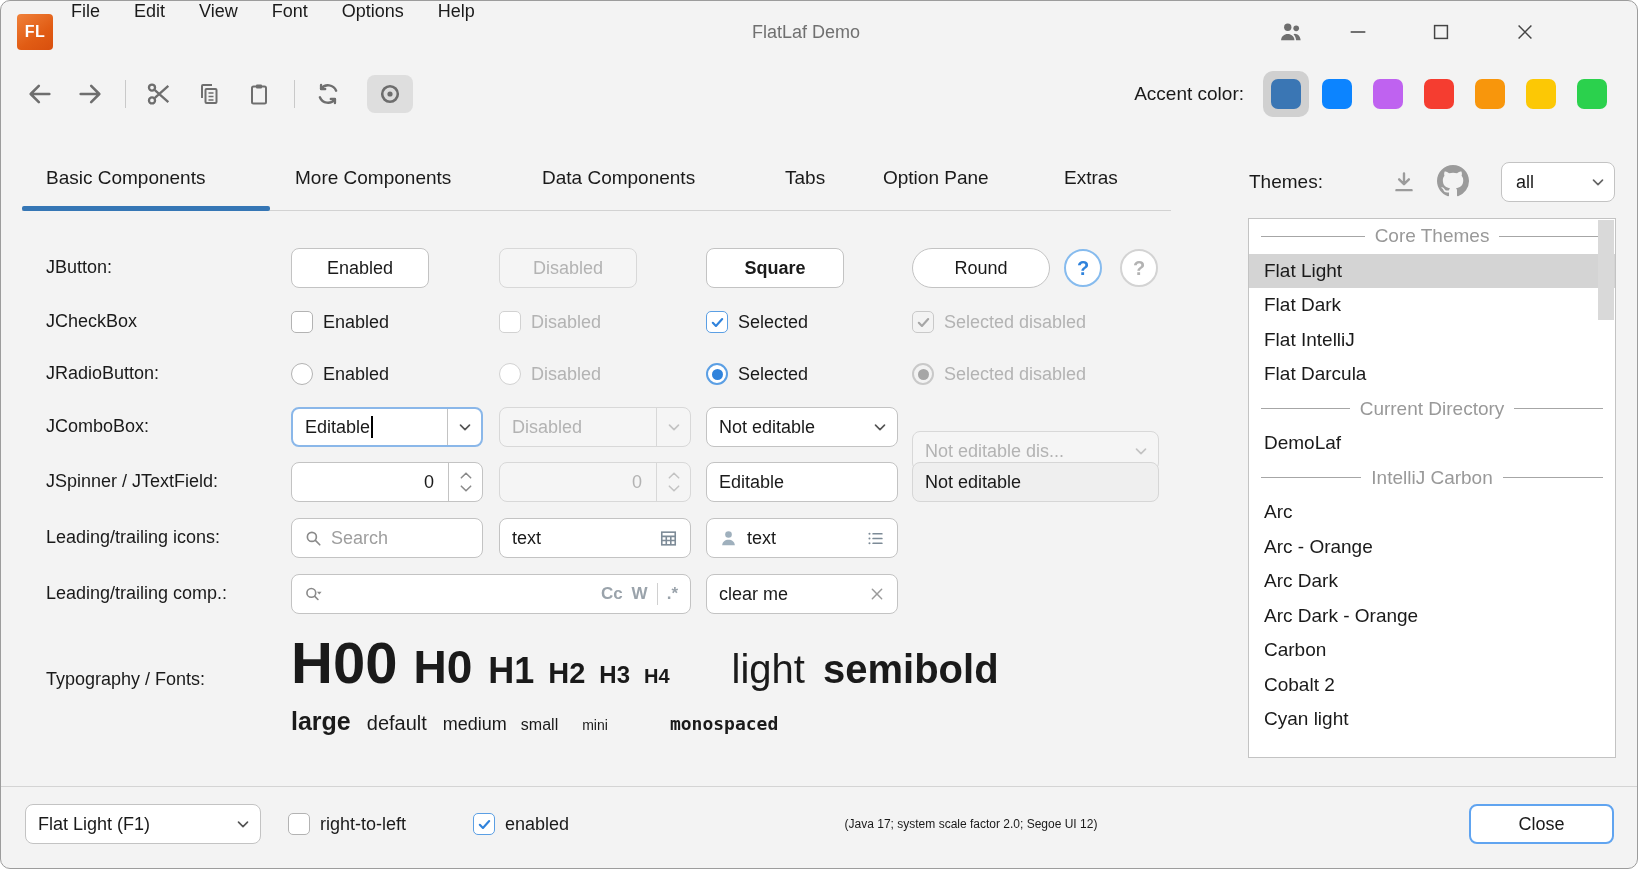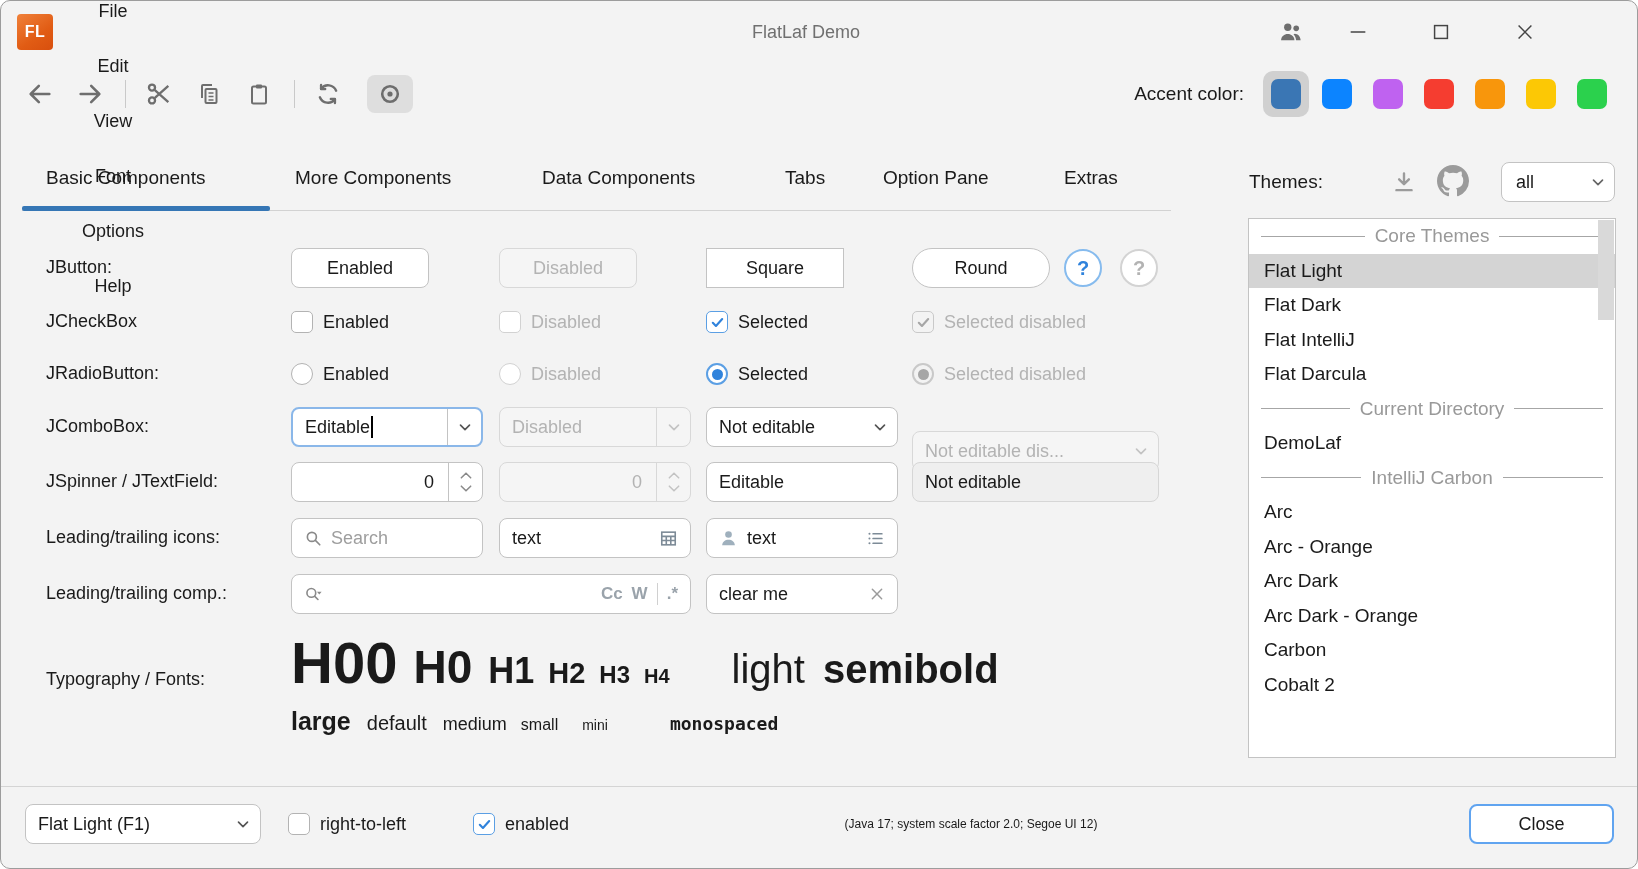--- a/index.html
+++ b/index.html
@@ -7,21 +7,21 @@
   .window{
     position:relative;width:1638px;height:869px;margin:0 auto;
     background:#f3f3f3;border:1px solid #9c9c9c;border-radius:10px;overflow:hidden;
     font-family:"Liberation Sans",sans-serif;color:#1a1a1a;
   }
   svg{display:block;}
   
   .logo{position:absolute;left:16px;top:13px;width:36px;height:36px;border-radius:4px;
     background:linear-gradient(145deg,#f0813a 0%,#e15c14 60%,#d84f0e 100%);
     display:flex;align-items:center;justify-content:center;color:#fff;font-weight:bold;font-size:16px;letter-spacing:.5px;}
-  .menu{position:absolute;left:81px;top:0;height:62px;display:flex;align-items:center;gap:34px;font-size:18px;flex-direction:column;}
+  .menu{position:absolute;left:70px;top:0;height:62px;display:flex;align-items:flex-start;gap:34px;font-size:18px;}
   .menu-item{cursor:default;}
   .wtitle{position:absolute;left:700px;width:210px;top:0;height:62px;line-height:62px;text-align:center;color:#707070;font-size:18px;}
   .caption-btn{position:absolute;top:0;width:48px;height:62px;display:flex;align-items:center;justify-content:center;color:#444;}
   .users-btn{left:1266px;color:#6e6e6e;}
   .min-btn{left:1333px;}
   .max-btn{left:1416px;}
   .x-btn{left:1500px;}
   
   .toolbar{position:absolute;left:24px;top:62px;height:62px;display:flex;align-items:center;color:#6e6e6e;}
   .tbtn{width:30px;height:30px;display:flex;align-items:center;justify-content:center;margin-right:20px;}
@@ -47,21 +47,21 @@
   .titem{height:34.5px;line-height:34.5px;padding-left:15px;white-space:nowrap;}
   .titem.selected{background:#d4d4d4;}
   .tsep2{height:34.5px;display:flex;align-items:center;gap:10px;color:#999;padding:0 12px;}
   .tsep2 .line{flex:1;height:1px;background:#a6a6a6;}
   .scroll-thumb{position:absolute;left:1597px;top:219px;width:16px;height:100px;background:#d9d9d9;}
   
   .rowlabel{position:absolute;left:45px;font-size:18px;white-space:nowrap;}
   .btn{position:absolute;height:40px;border:1px solid #c3c3c3;background:#fff;border-radius:8px;
     font-size:18px;display:flex;align-items:center;justify-content:center;}
   .btn.disabled{background:#f5f5f5;border-color:#d8d8d8;color:#b3b3b3;}
-  .btn.square{border-radius:0;}
+  .btn.square{border-radius:8px;font-weight:bold;}
   .btn.round{border-radius:20px;}
   .help-btn{position:absolute;width:38px;height:38px;border-radius:50%;background:#fff;border:2px solid #86bbee;color:#3083dc;
     font-weight:bold;font-size:20px;display:flex;align-items:center;justify-content:center;}
   .help-btn.disabled{border-color:#d3d3d3;color:#b3b3b3;}
   .cb{position:absolute;display:flex;align-items:center;gap:10px;font-size:18px;height:22px;}
   .cb .box{width:22px;height:22px;border:1.5px solid #b3b3b3;border-radius:5px;background:#fff;display:flex;align-items:center;justify-content:center;}
   .cb.checked .box{border-color:#5b9fe4;color:#3083dc;}
   .cb.disabled{color:#b3b3b3;}
   .cb.disabled .box{border-color:#d2d2d2;}
   .cb.disabled.checked .box{background:#f3f3f3;border-color:#c9c9c9;color:#a6a6a6;}
@@ -278,20 +278,21 @@
         <span class="line"></span>
         <span>IntelliJ Carbon</span>
         <span class="line"></span>
       </div>
     <div class="titem">Arc</div>
     <div class="titem">Arc - Orange</div>
     <div class="titem">Arc Dark</div>
     <div class="titem">Arc Dark - Orange</div>
     <div class="titem">Carbon</div>
     <div class="titem">Cobalt 2</div>
+    <div class="titem">Cyan light</div>
   </div>
   <div class="scroll-thumb"></div>
 
   <div class="rowlabel" style="top:256px">JButton:</div>
   <div class="btn" style="left:290px;top:247px;width:138px">Enabled</div>
   <div class="btn disabled" style="left:498px;top:247px;width:138px">Disabled</div>
   <div class="btn square" style="left:705px;top:247px;width:138px">Square</div>
   <div class="btn round" style="left:911px;top:247px;width:138px">Round</div>
   <div class="help-btn" style="left:1063px;top:248px">?</div>
   <div class="help-btn disabled" style="left:1119px;top:248px">?</div>

